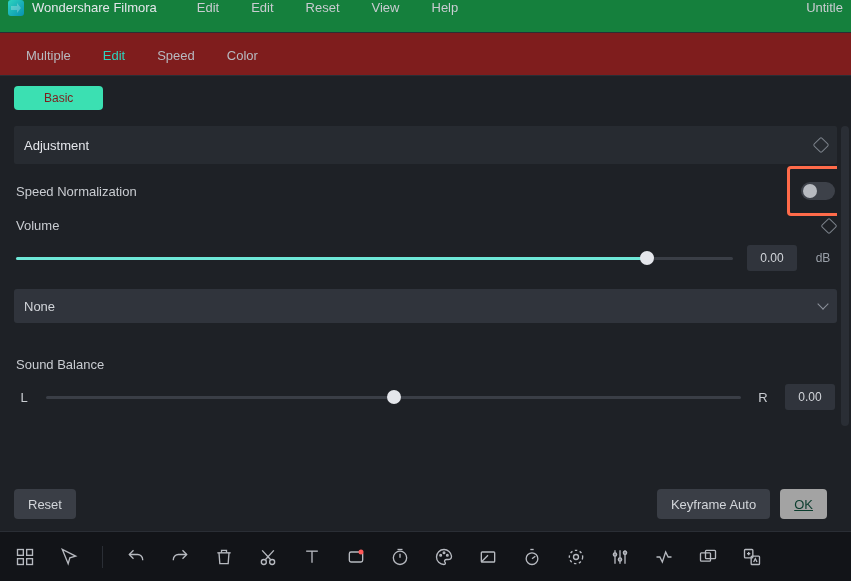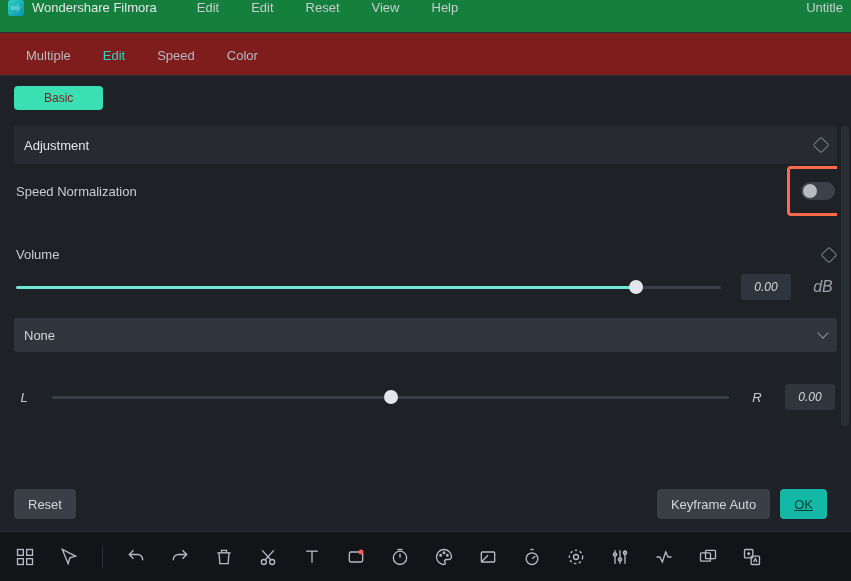--- a/index.html
+++ b/index.html
@@ -36,39 +36,39 @@
   .row .label { flex: 0 0 auto; color: #c9ccd1; }
   .row .spacer { flex: 1; }
   .help-icon { width: 14px; height: 14px; border: 1px solid #8c919b; border-radius: 50%; display: inline-flex; align-items: center; justify-content: center; font-size: 9px; margin-left: 6px; color: #8c919b; }
 
   
   .toggle { width: 34px; height: 18px; background: #3d4149; border-radius: 10px; position: relative; cursor: pointer; }
   .toggle .knob { position: absolute; width: 14px; height: 14px; background: #b7bac0; border-radius: 50%; top: 2px; left: 2px; }
   .highlight-box { position: absolute; border: 3px solid #ff6b4a; border-radius: 4px; pointer-events: none; }
 
   
-  .slider-row { display: flex; align-items: center; gap: 20px; padding: 4px 2px 18px 2px; font-style: italic; }
+  .slider-row { display: flex; align-items: center; gap: 14px; padding: 4px 2px 18px 2px; }
   .slider { position: relative; flex: 1; height: 18px; display: flex; align-items: center; }
   .slider .track { width: 100%; height: 3px; background: #3a3e46; border-radius: 2px; }
   .slider .fill  { position: absolute; height: 3px; background: #6ee7d7; border-radius: 2px; left: 0; }
   .slider .thumb { position: absolute; width: 14px; height: 14px; background: #e4e6eb; border-radius: 50%; top: 50%; transform: translate(-50%, -50%); }
   .num-box { width: 50px; height: 26px; background: #30343c; border-radius: 3px; display: flex; align-items: center; justify-content: center; color: #d2d5da; font-size: 12px; }
-  .unit { width: 24px; text-align: center; color: #9aa0a9; font-size: 16px; }
+  .unit { width: 24px; text-align: center; color: #9aa0a9; font-size: 12px; }
   .lr { width: 16px; text-align: center; color: #c9ccd1; }
 
   
   .select { height: 34px; width: 100%; background: #30343c; border-radius: 3px; display: flex; align-items: center; padding: 0 10px; color: #d2d5da; cursor: pointer; margin-bottom: 28px; }
   .select .spacer { flex: 1; }
   .chev { display: inline-block; width: 8px; height: 8px; border-right: 1.5px solid #8c919b; border-bottom: 1.5px solid #8c919b; transform: rotate(45deg); margin-top: -4px; }
 
   
   .panel-footer { position: absolute; bottom: 12px; left: 14px; right: 24px; display: flex; align-items: center; gap: 10px; }
   .btn { height: 30px; padding: 0 14px; border-radius: 4px; display: flex; align-items: center; justify-content: center; cursor: pointer; font-size: 13px; }
   .btn-gray   { background: #3a3e46; color: #d2d5da; }
-  .btn-green  { background: #14b8a6; color: #0b3d2e; font-weight: 500; text-decoration: underline; }
+  .btn-green  { background: #a3a3a3; color: #0b3d2e; font-weight: 500; text-decoration: underline; }
   .panel-footer .spacer { flex: 1; }
 
   
   .vscroll { position: absolute; top: 50px; right: 2px; width: 8px; height: 300px; background: #2a2e35; border-radius: 4px; }
 
   
   .toolbar { position: absolute; bottom: 0; left: 0; right: 0; height: 50px; background: #121418; border-top: 1px solid #2a2e35; display: flex; align-items: center; padding: 0 14px; gap: 22px; }
   .tool { width: 22px; height: 22px; display: flex; align-items: center; justify-content: center; color: #b7bac0; cursor: pointer; }
   .tool svg { width: 20px; height: 20px; stroke: #b7bac0; stroke-width: 1.6; fill: none; }
   .vdiv { width: 1px; height: 22px; background: #2a2e35; }
@@ -112,41 +112,44 @@
       <span class="label">Speed Normalization</span>
       <div class="spacer"></div>
       <div style="position:relative;">
         <div class="toggle">
           <div class="knob"></div>
         </div>
         <div class="highlight-box" style="top:-16px; left:-14px; width:62px; height:50px;"></div>
       </div>
     </div>
 
-    <div class="row" style="padding-top:0;margin-top:29px;">
+    <div class="row" style="padding-top:0;">
       <span class="label">Volume</span>
       <div class="spacer"></div>
       <div class="keyframe-dot"></div>
     </div>
     <div class="slider-row">
       <div class="slider">
         <div class="track"></div>
         <div class="fill" id="vol-fill" style="width: 88%;"></div>
         <div class="thumb" id="vol-thumb" style="left: 88%;"></div>
       </div>
       <div class="num-box">0.00</div>
       <div class="unit">dB</div>
     </div>
 
     <div class="select">
       <span>None</span>
       <div class="spacer"></div>
       <span class="chev"></span>
     </div>
 
+    <div class="row" style="padding-top:6px;">
+      <span class="label">Sound Balance</span>
+    </div>
     <div class="slider-row">
       <div class="lr">L</div>
       <div class="slider">
         <div class="track"></div>
         <div class="thumb" id="bal-thumb" style="left: 50%;"></div>
       </div>
       <div class="lr">R</div>
       <div class="num-box">0.00</div>
     </div>
   </div>

